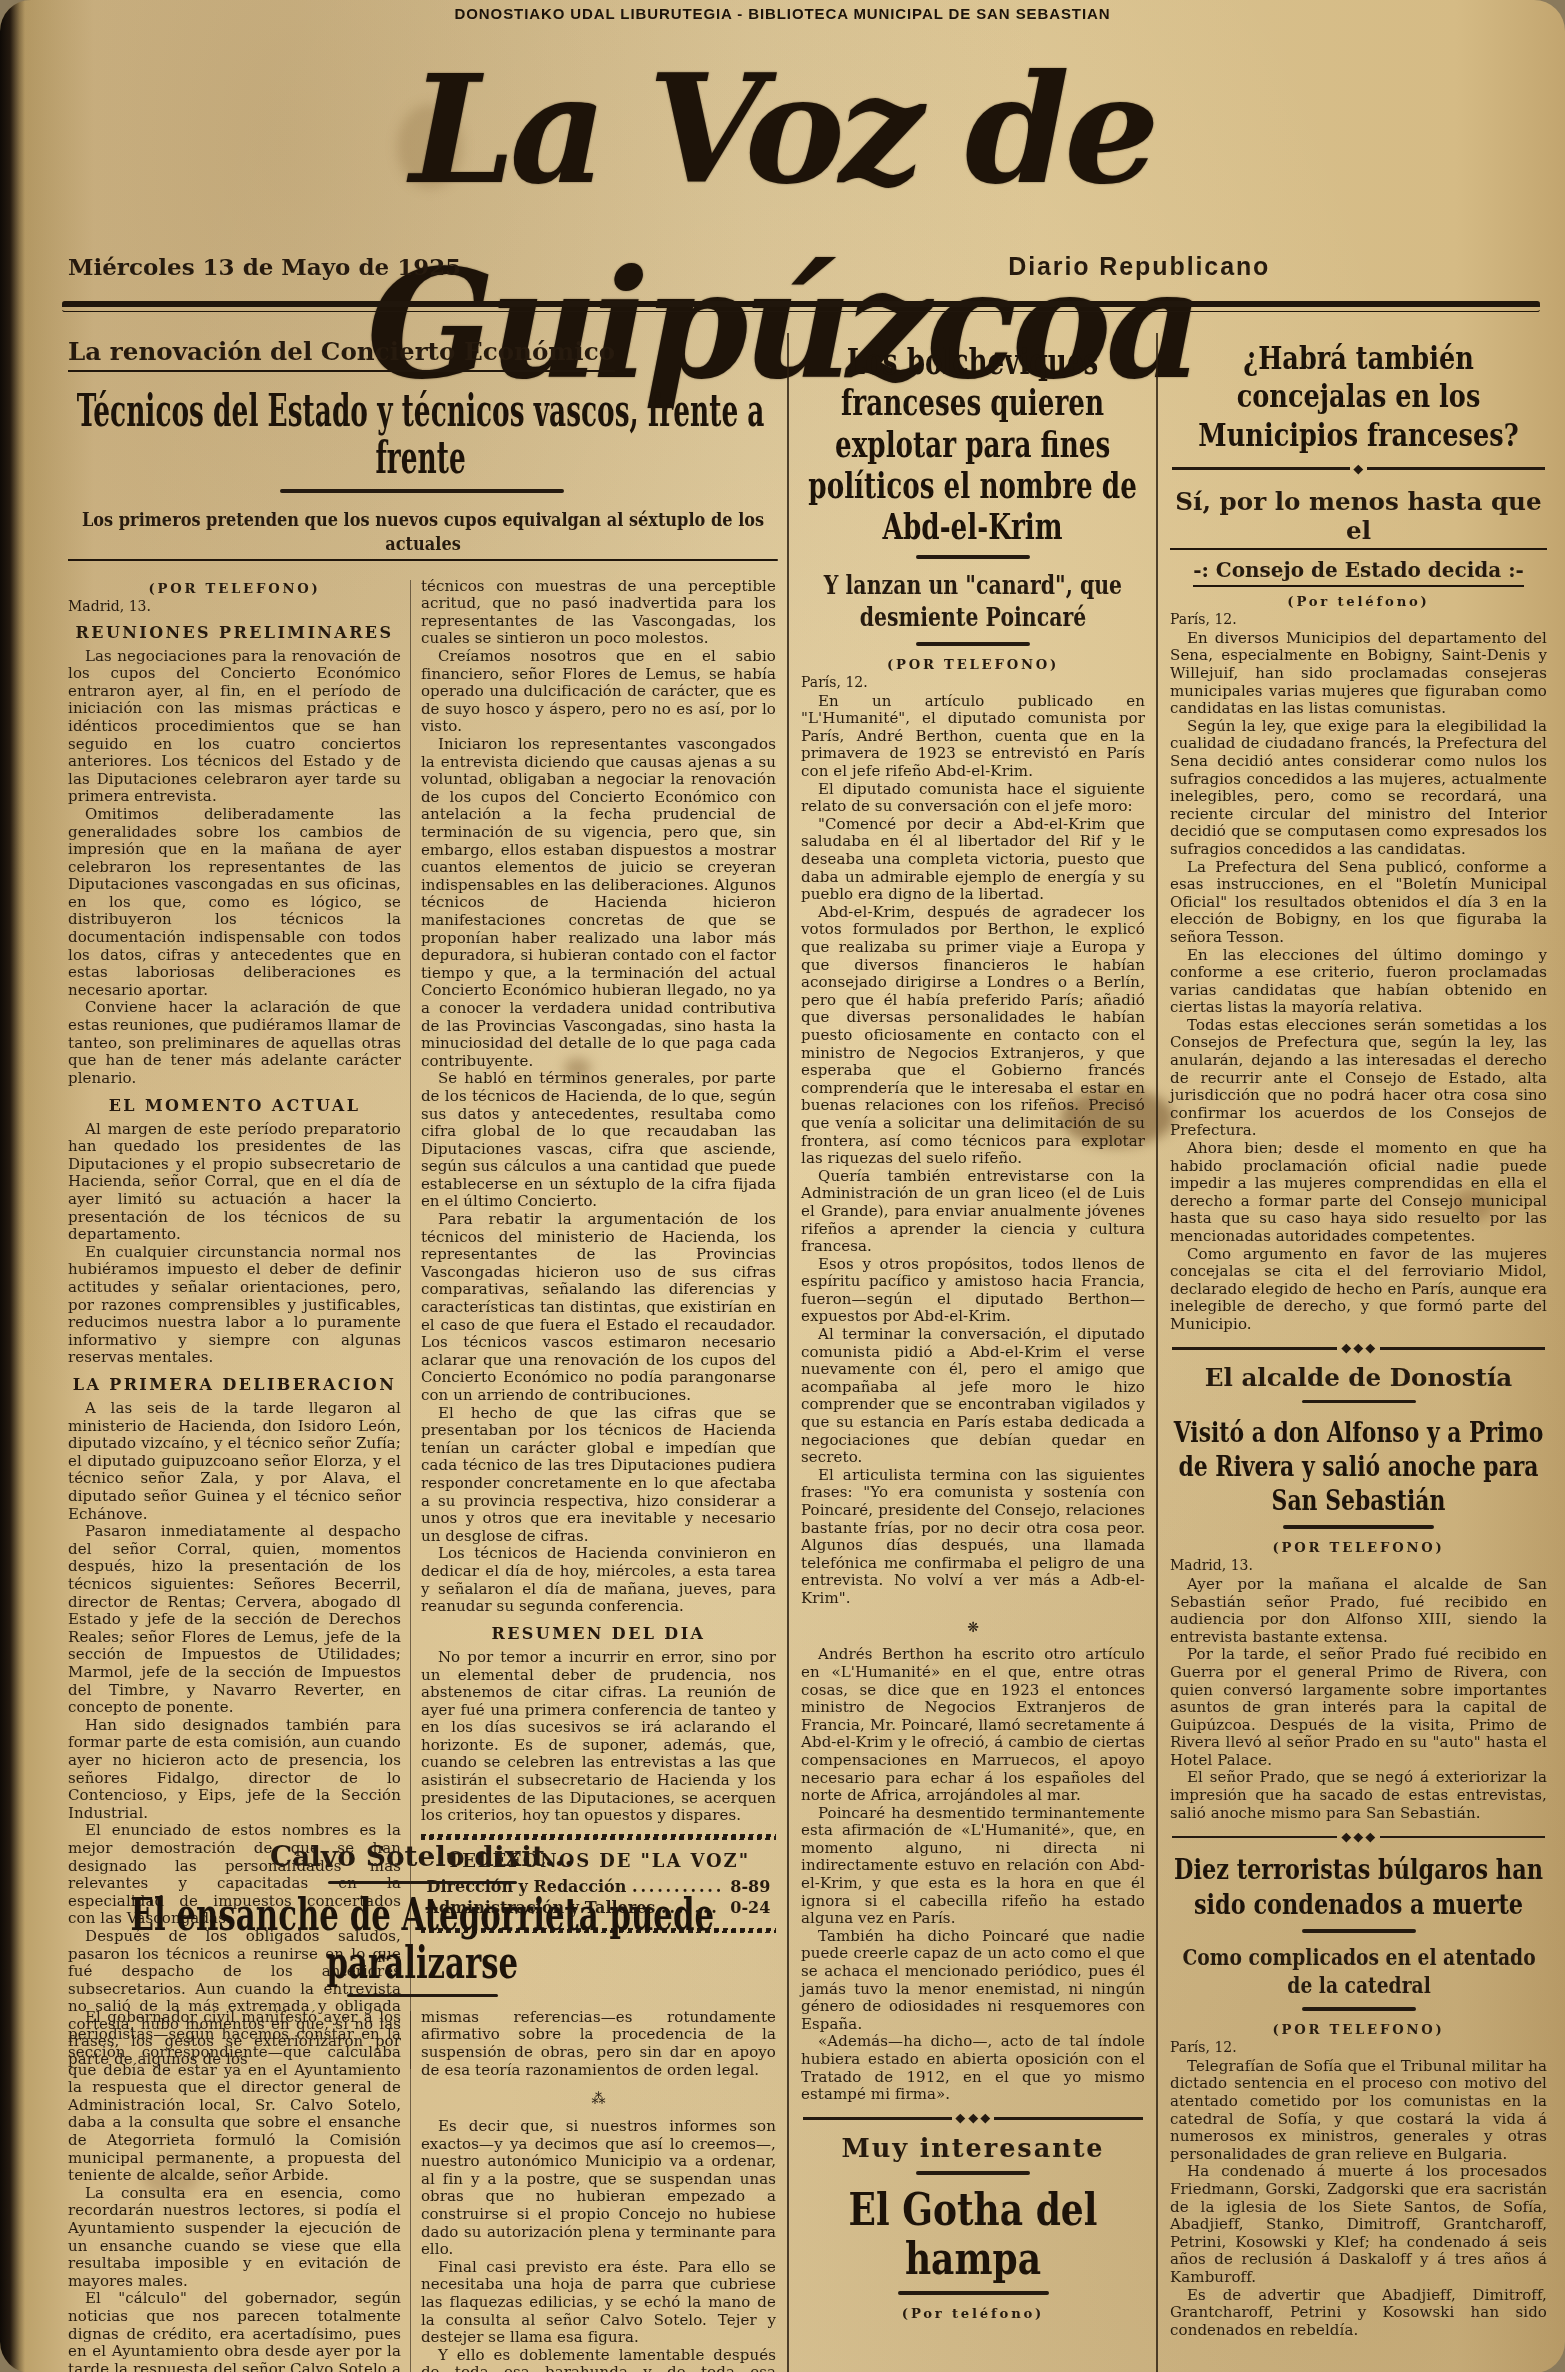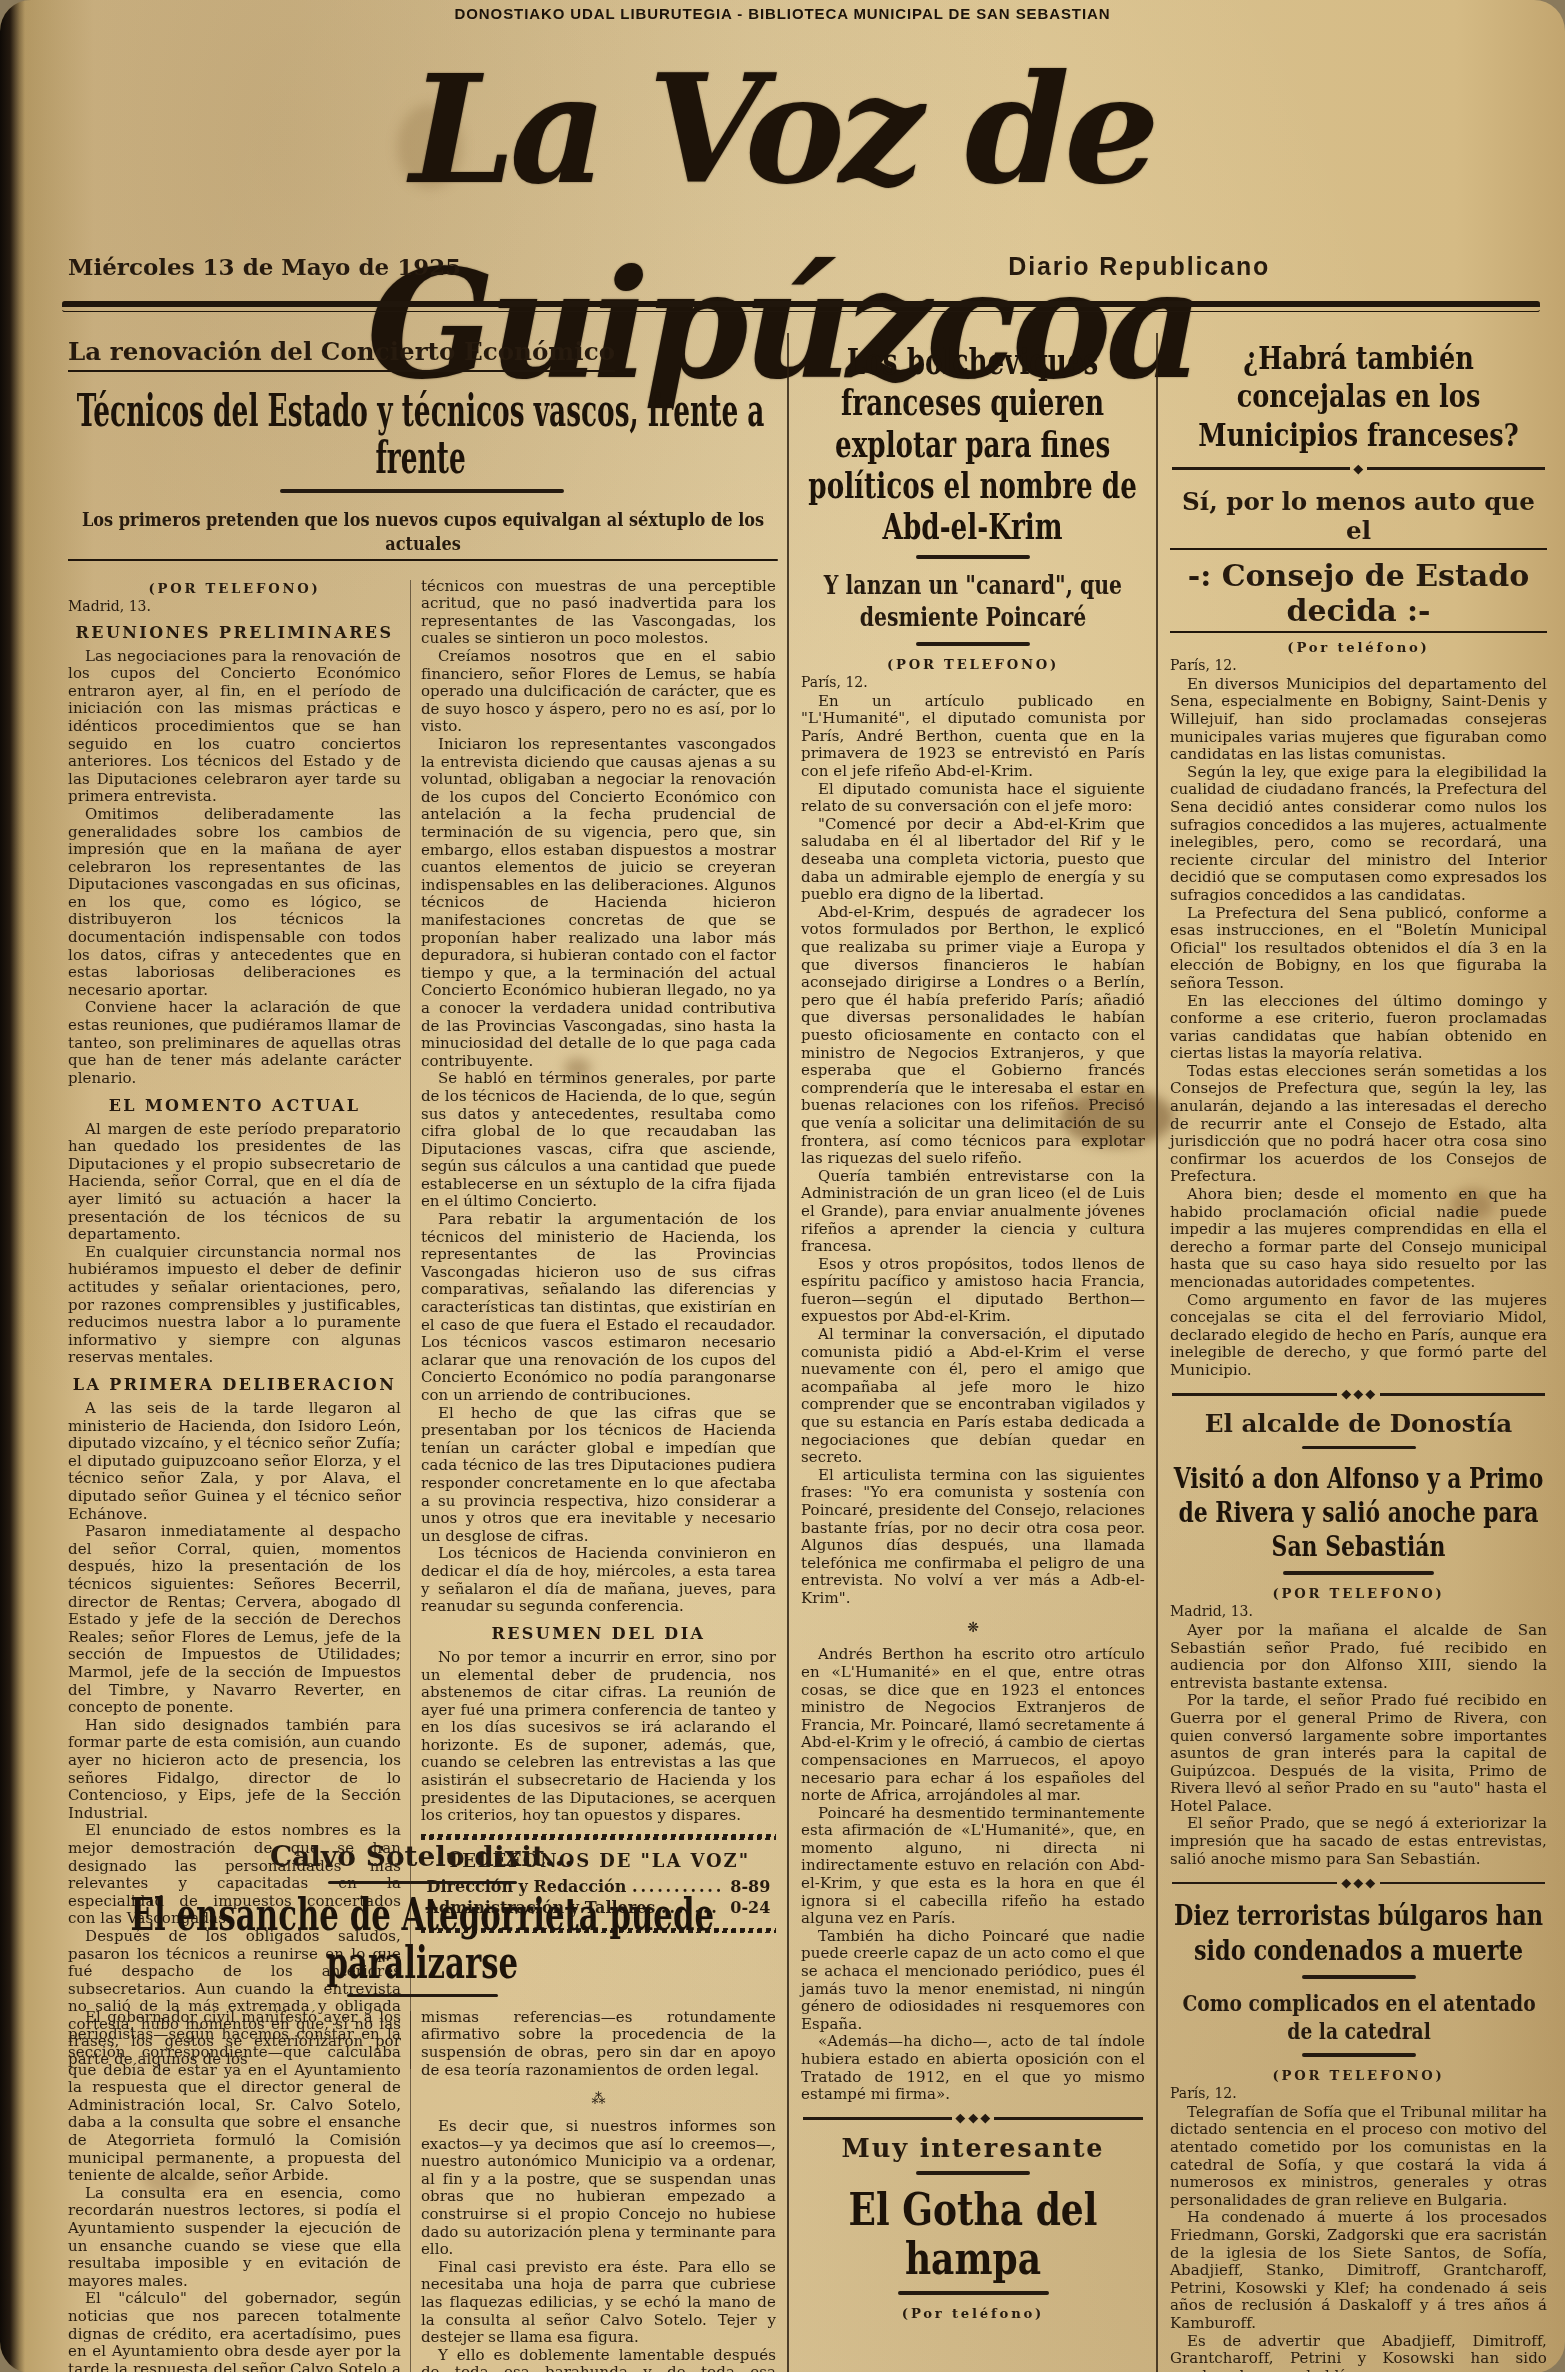--- a/index.html
+++ b/index.html
@@ -224,22 +224,22 @@
     <div>
         <p class="byline">(Por teléfono)</p>
       </div>
   </div>
 
   <div class="abs" id="rightcol">
     <div class="bighead cx80 headC" style="font-size:32px;line-height:1.2;">¿Habrá también concejalas en los Municipios franceses?</div>
     <div class="fdiv">
         <i class="dia"></i>
       </div>
-    <div class="headC"><span class="subline" style="font-size:24.6px;">Sí, por lo menos auto que el</span></div>
-    <div class="headC"><span class="subline" style="font-size:30px;">-: Consejo de Estado decida :-</span></div>
+    <div class="headC"><span class="subline" style="font-size:24.6px;">Sí, por lo menos hasta que el</span></div>
+    <div class="headC"><span class="subline" style="font-size:20px;">-: Consejo de Estado decida :-</span></div>
     <div>
         <p class="byline">(Por teléfono)</p>
         <p class="place">París, 12.</p>
         <p class="p">En diversos Municipios del departamento del Sena, especialmente en Bobigny, Saint-Denis y Willejuif, han sido proclamadas consejeras municipales varias mujeres que figuraban como candidatas en las listas comunistas.</p>
         <p class="p">Según la ley, que exige para la elegibilidad la cualidad de ciudadano francés, la Prefectura del Sena decidió antes considerar como nulos los sufragios concedidos a las mujeres, actualmente inelegibles, pero, como se recordará, una reciente circular del ministro del Interior decidió que se computasen como expresados los sufragios concedidos a las candidatas.</p>
         <p class="p">La Prefectura del Sena publicó, conforme a esas instrucciones, en el "Boletín Municipal Oficial" los resultados obtenidos el día 3 en la elección de Bobigny, en los que figuraba la señora Tesson.</p>
         <p class="p">En las elecciones del último domingo y conforme a ese criterio, fueron proclamadas varias candidatas que habían obtenido en ciertas listas la mayoría relativa.</p>
         <p class="p">Todas estas elecciones serán sometidas a los Consejos de Prefectura que, según la ley, las anularán, dejando a las interesadas el derecho de recurrir ante el Consejo de Estado, alta jurisdicción que no podrá hacer otra cosa sino confirmar los acuerdos de los Consejos de Prefectura.</p>
         <p class="p">Ahora bien; desde el momento en que ha habido proclamación oficial nadie puede impedir a las mujeres comprendidas en ella el derecho a formar parte del Consejo municipal hasta que su caso haya sido resuelto por las mencionadas autoridades competentes.</p>
         <p class="p">Como argumento en favor de las mujeres concejalas se cita el del ferroviario Midol, declarado elegido de hecho en París, aunque era inelegible de derecho, y que formó parte del Municipio.</p>

